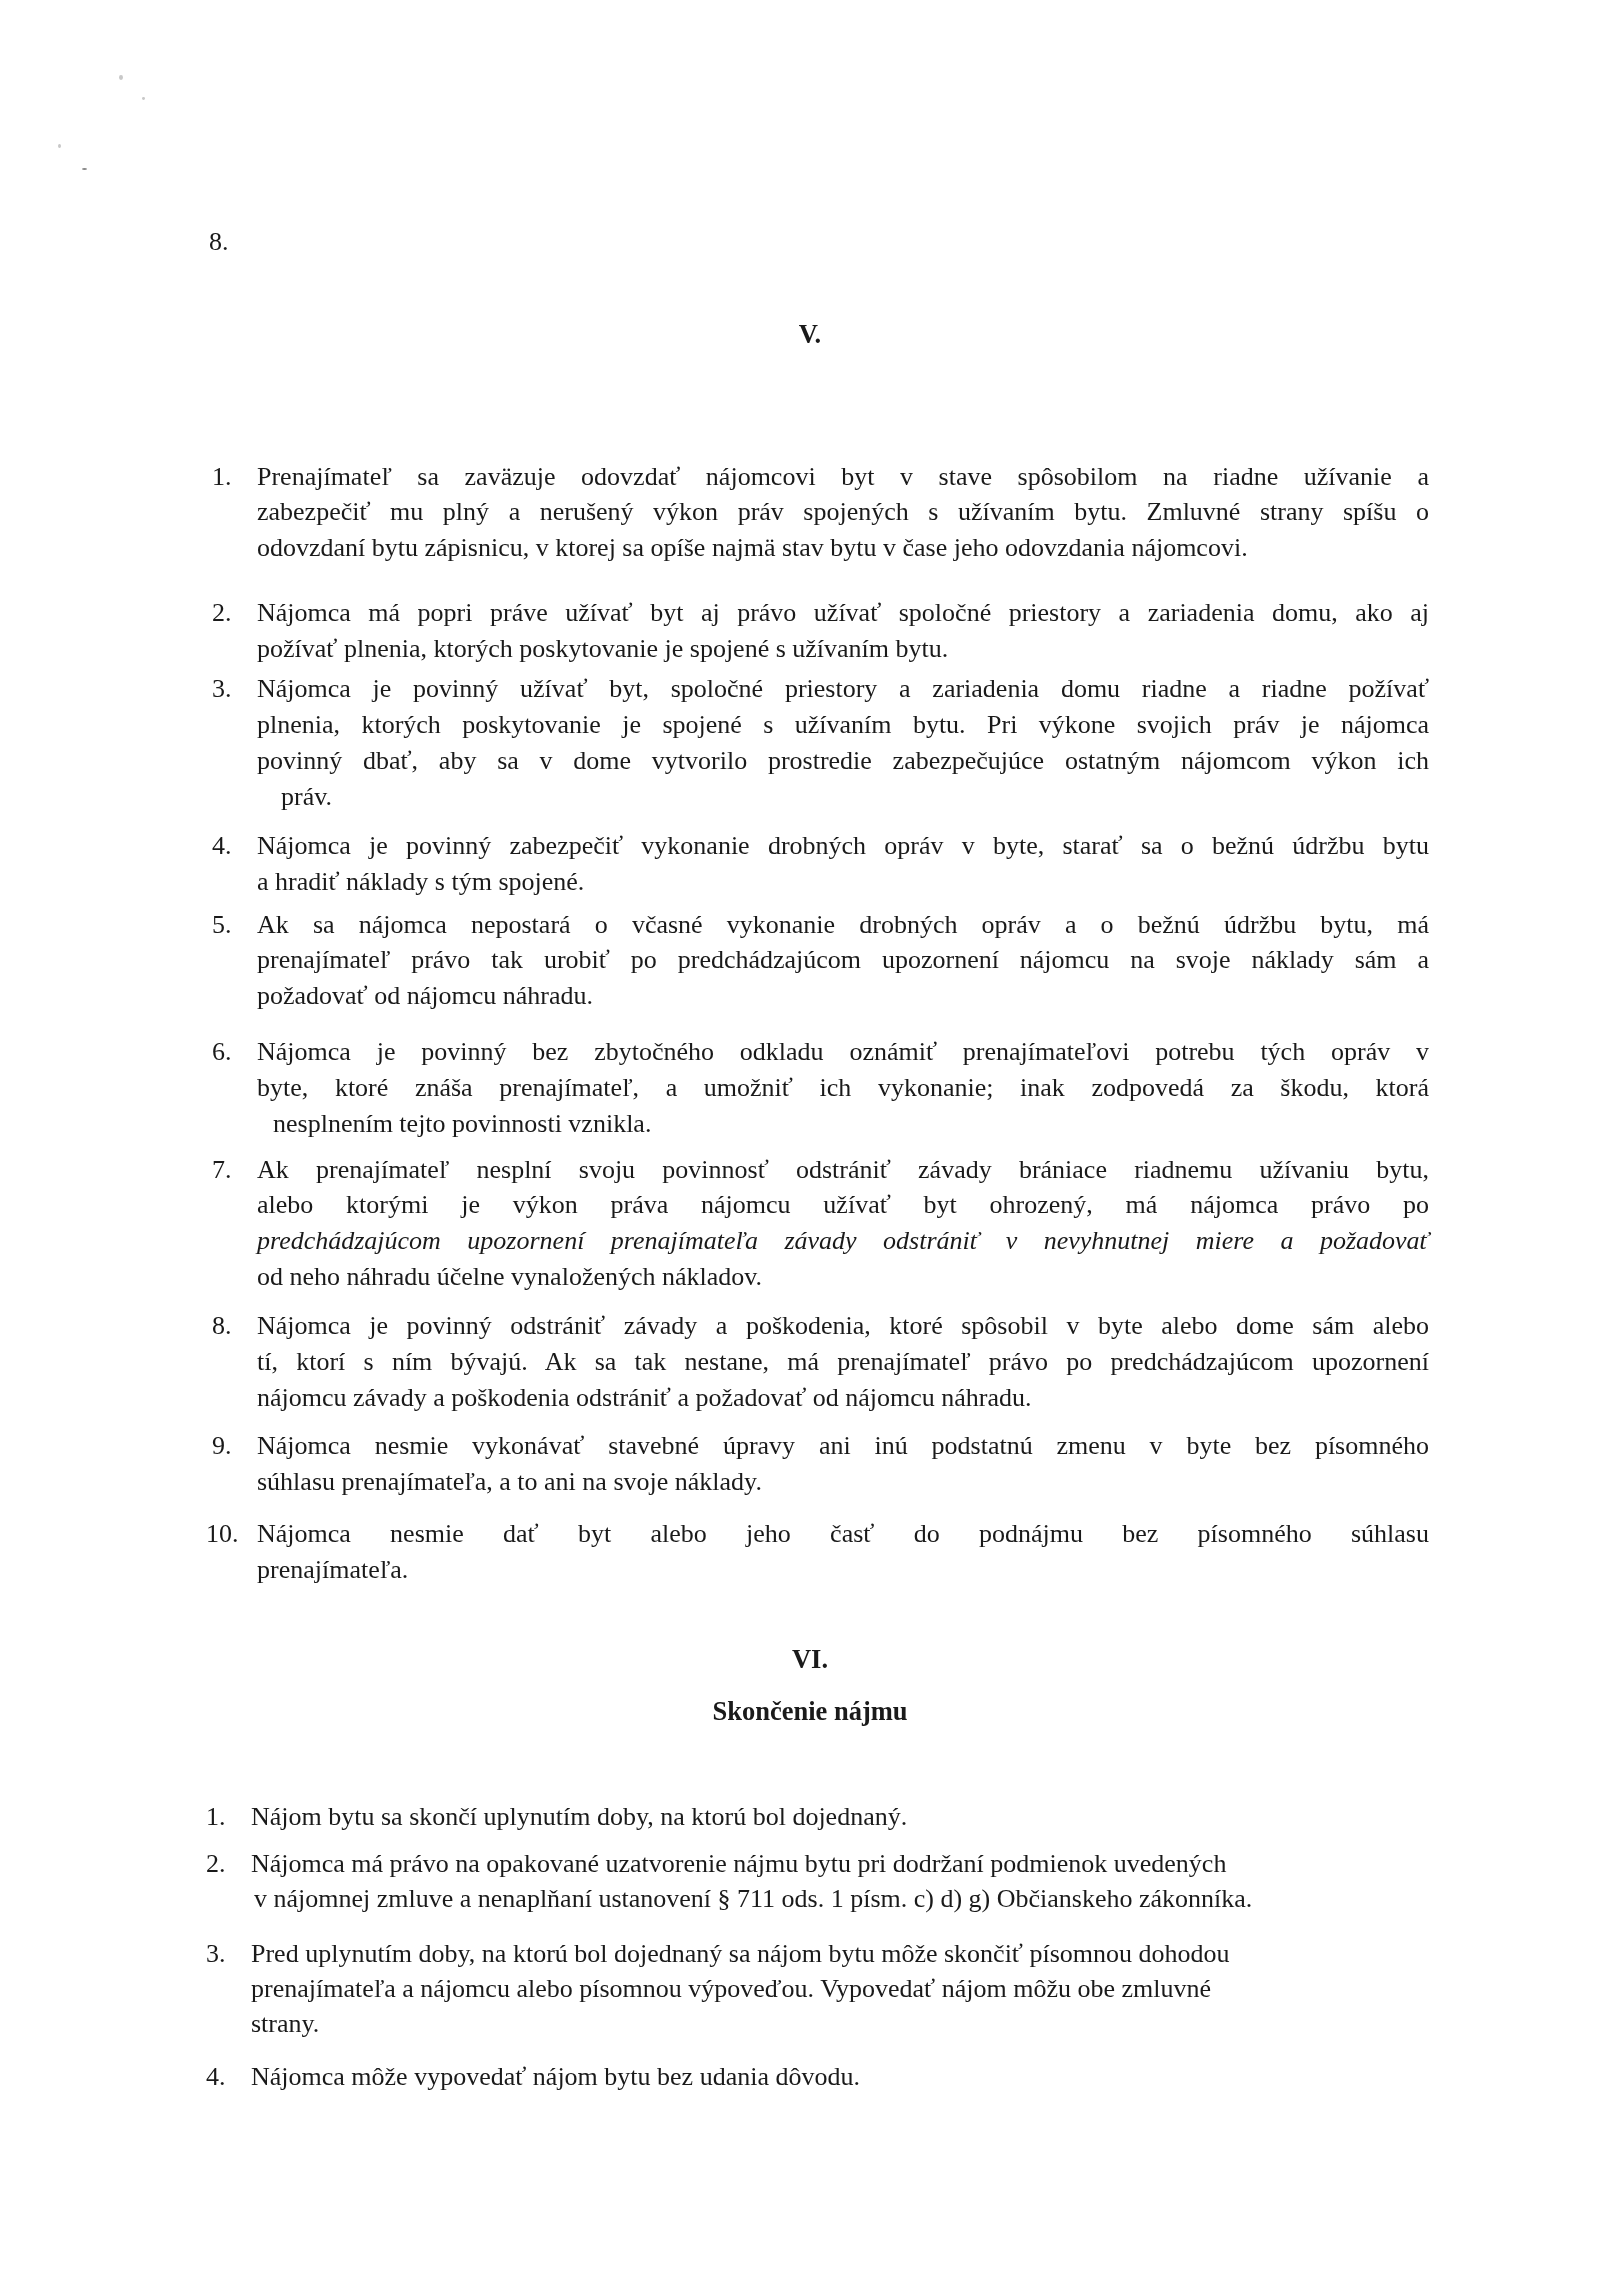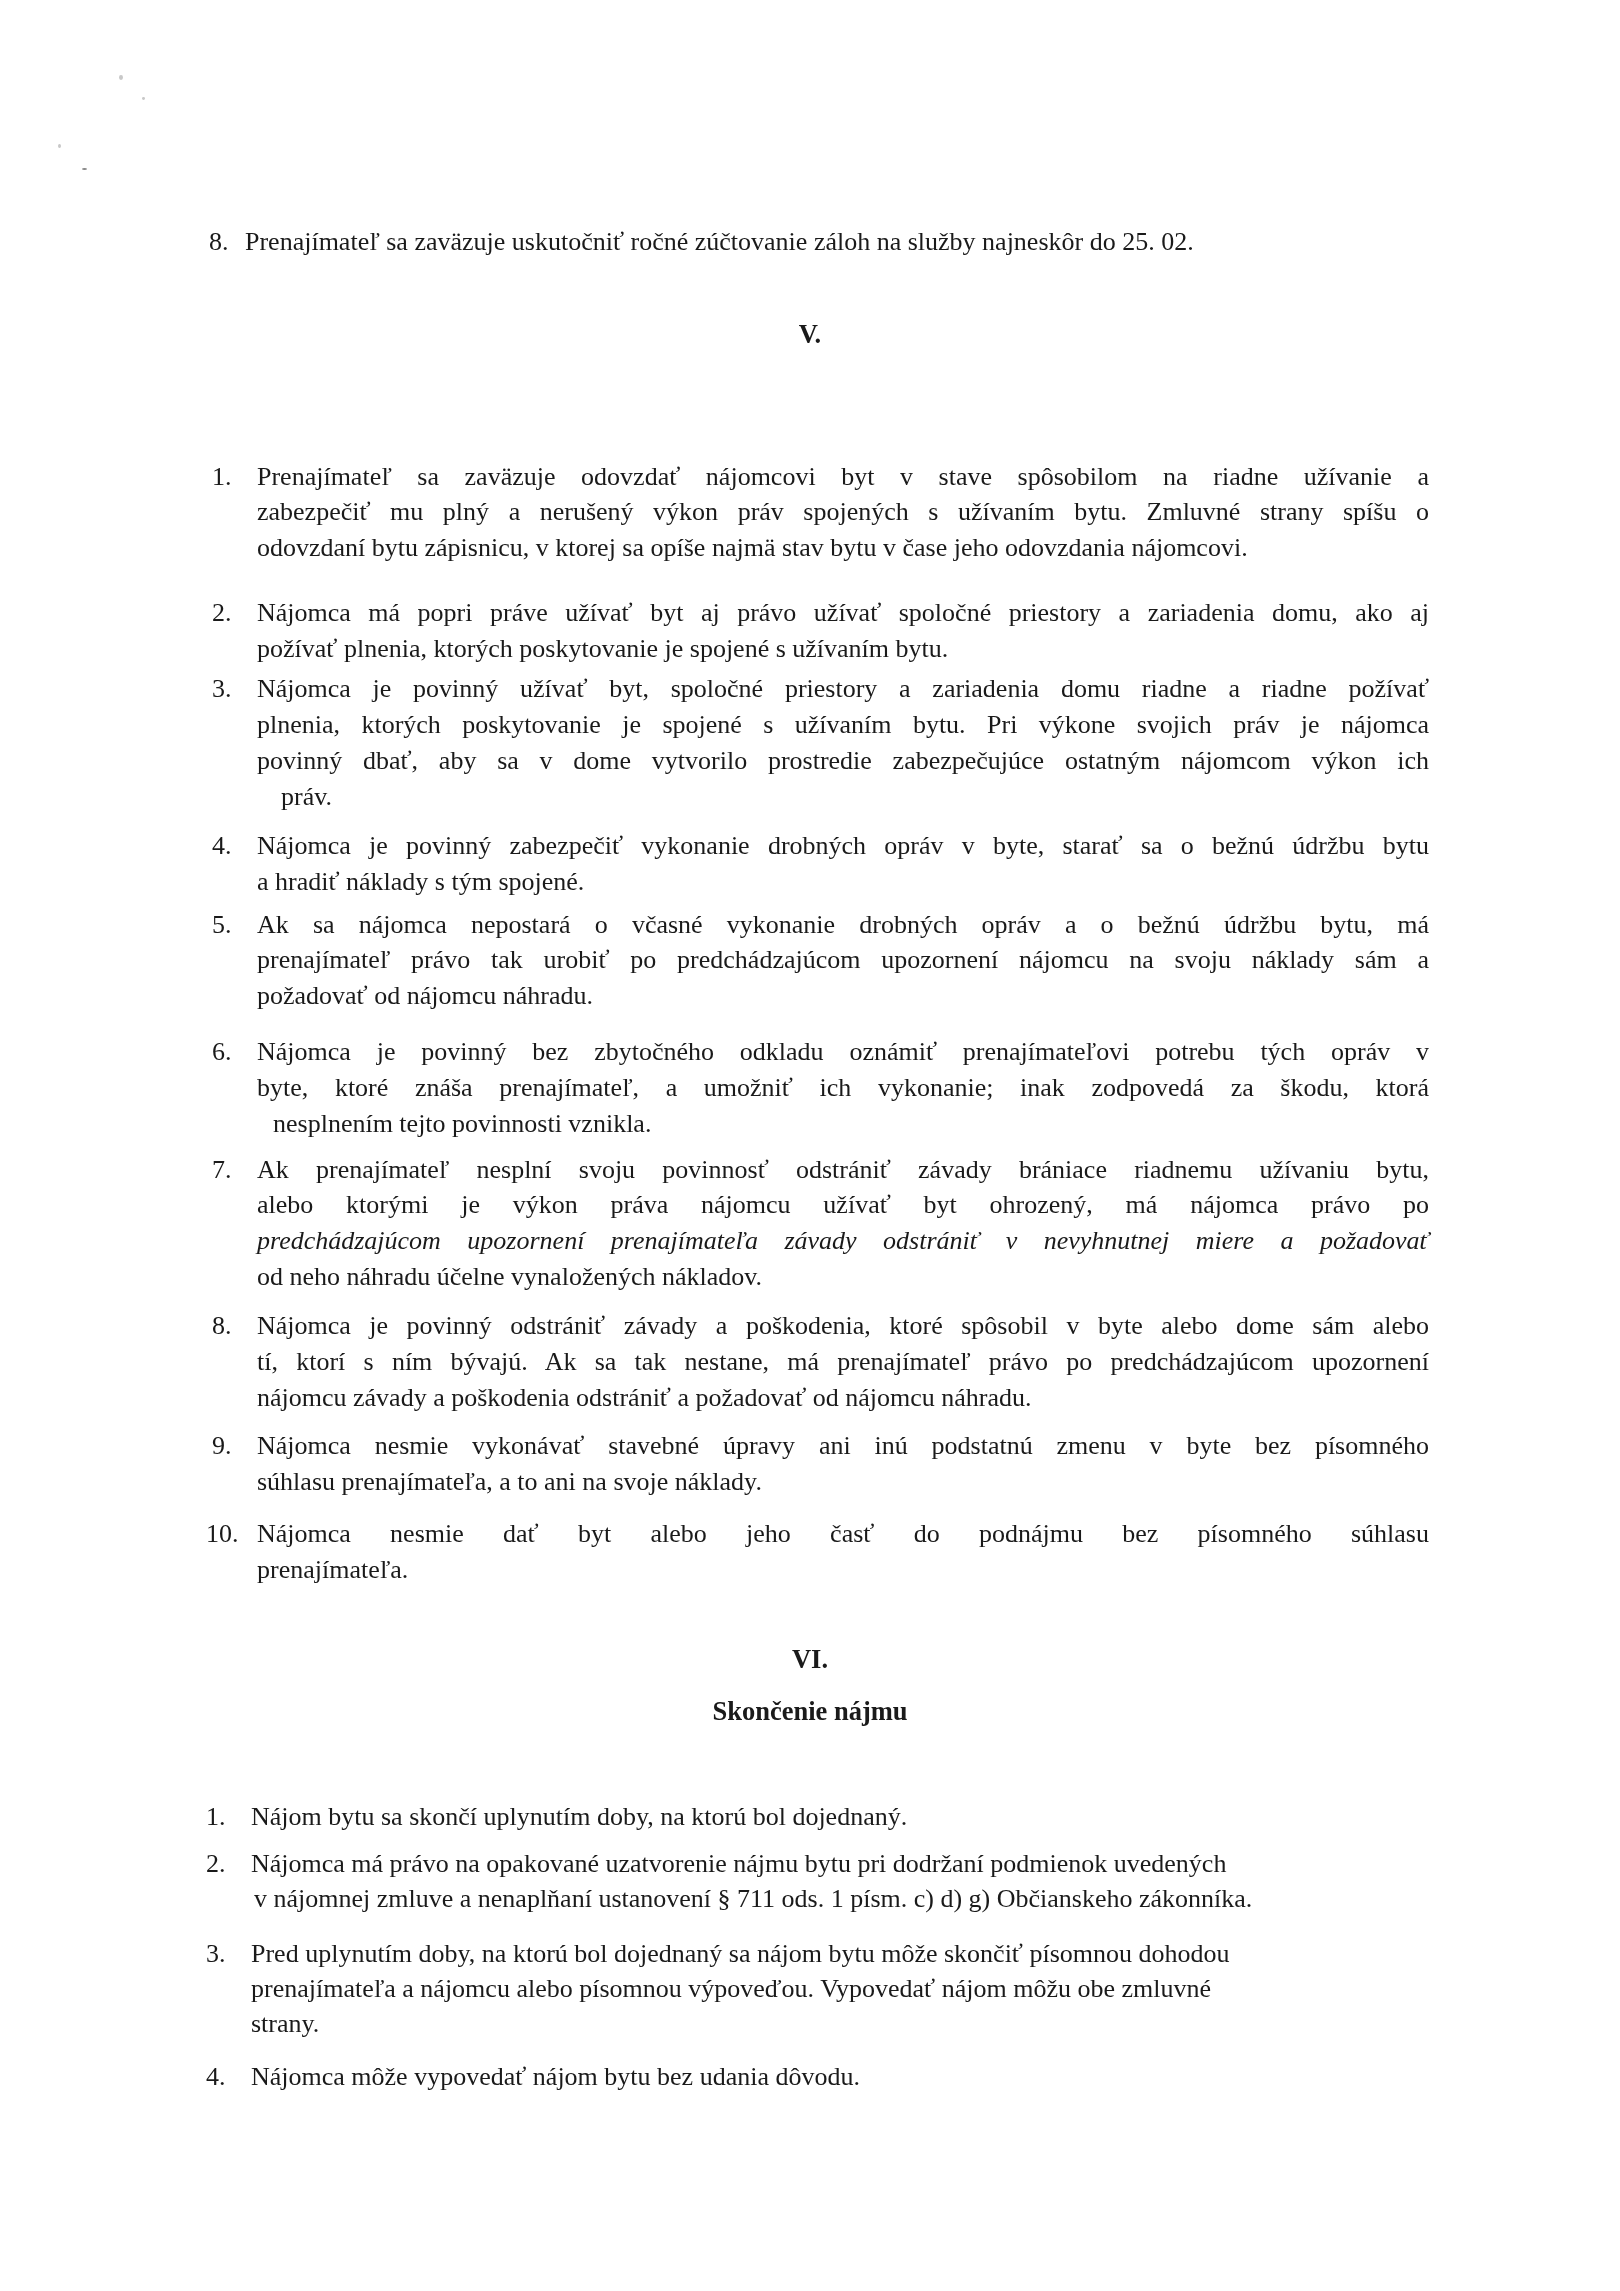--- a/index.html
+++ b/index.html
@@ -17,21 +17,20 @@
 <body>
 
 <div class="page">
 
   <div class="speck" style="left:119px;top:75px;width:3.9px;height:4.9px;"></div>
   <div class="speck" style="left:142px;top:97px;width:2.9px;height:2.9px;"></div>
   <div class="speck" style="left:58px;top:144px;width:2.9px;height:3.9px;"></div>
   <div class="speck" style="left:82px;top:168px;width:4.9px;height:2px;background:#888;"></div>
 
   <div class="num" style="left:209px;top:227px;">8.</div>
-  <div class="line" style="left:245px;top:227px;">Prenajímateľ sa zaväzuje uskutočniť ročné zúčtovanie záloh na služby najneskôr do 25. 02.</div>
 
   <div class="heading" style="top:319px;">V.</div>
 
   <div id="section-v-items">
       <div class="num" style="left: 212px; top: 462px;">1.</div>
       <div class="line just" style="left: 257px; top: 462px; width: 1172px;">Prenajímateľ sa zaväzuje odovzdať nájomcovi byt v stave spôsobilom na riadne  užívanie a</div>
       <div class="line just" style="left: 257px; top: 497px; width: 1172px;">zabezpečiť mu plný a nerušený výkon práv spojených s užívaním bytu. Zmluvné strany spíšu o</div>
       <div class="line" style="left: 257px; top: 533px;">odovzdaní bytu zápisnicu, v ktorej sa opíše najmä stav bytu v čase jeho odovzdania nájomcovi.</div>
       <div class="num" style="left: 212px; top: 598px;">2.</div>
       <div class="line just" style="left: 257px; top: 598px; width: 1172px;">Nájomca má popri práve užívať byt aj právo užívať spoločné priestory a zariadenia domu, ako aj</div>
@@ -39,21 +38,21 @@
       <div class="num" style="left: 212px; top: 674px;">3.</div>
       <div class="line just" style="left: 257px; top: 674px; width: 1172px;">Nájomca je povinný užívať byt, spoločné priestory a zariadenia domu riadne a riadne požívať</div>
       <div class="line just" style="left: 257px; top: 710px; width: 1172px;">plnenia, ktorých poskytovanie je spojené s užívaním bytu. Pri výkone svojich práv je nájomca</div>
       <div class="line just" style="left: 257px; top: 746px; width: 1172px;">povinný dbať, aby sa v dome vytvorilo prostredie zabezpečujúce ostatným nájomcom výkon ich</div>
       <div class="line" style="left: 257px; top: 782px; margin-left: 24px;">práv.</div>
       <div class="num" style="left: 212px; top: 831px;">4.</div>
       <div class="line just" style="left: 257px; top: 831px; width: 1172px;">Nájomca je povinný zabezpečiť vykonanie drobných opráv v byte, starať sa o bežnú údržbu bytu</div>
       <div class="line" style="left: 257px; top: 867px;">a hradiť náklady s tým spojené.</div>
       <div class="num" style="left: 212px; top: 910px;">5.</div>
       <div class="line just" style="left: 257px; top: 910px; width: 1172px;">Ak sa nájomca nepostará o včasné vykonanie drobných opráv a o bežnú údržbu bytu, má</div>
-      <div class="line just" style="left: 257px; top: 945px; width: 1172px;">prenajímateľ právo tak urobiť po predchádzajúcom upozornení nájomcu na svoju náklady sám a</div>
+      <div class="line just" style="left: 257px; top: 945px; width: 1172px;">prenajímateľ právo tak urobiť po predchádzajúcom upozornení nájomcu na svoje náklady sám a</div>
       <div class="line" style="left: 257px; top: 981px;">požadovať od nájomcu náhradu.</div>
       <div class="num" style="left: 212px; top: 1037px;">6.</div>
       <div class="line just" style="left: 257px; top: 1037px; width: 1172px;">Nájomca je povinný bez zbytočného odkladu oznámiť prenajímateľovi potrebu tých opráv v</div>
       <div class="line just" style="left: 257px; top: 1073px; width: 1172px;">byte, ktoré znáša prenajímateľ, a umožniť ich vykonanie; inak zodpovedá za škodu, ktorá</div>
       <div class="line" style="left: 257px; top: 1109px; margin-left: 16px;">nesplnením tejto povinnosti vznikla.</div>
       <div class="num" style="left: 212px; top: 1155px;">7.</div>
       <div class="line just" style="left: 257px; top: 1155px; width: 1172px;">Ak prenajímateľ nesplní svoju povinnosť odstrániť závady brániace riadnemu užívaniu bytu,</div>
       <div class="line just" style="left: 257px; top: 1190px; width: 1172px;">alebo ktorými je výkon práva nájomcu užívať byt ohrozený, má nájomca právo po</div>
       <div class="line just" style="left: 257px; top: 1226px; width: 1172px; font-style: italic;">predchádzajúcom upozornení prenajímateľa závady odstrániť v nevyhnutnej miere a požadovať</div>
       <div class="line" style="left: 257px; top: 1262px;">od neho náhradu účelne vynaložených nákladov.</div>

